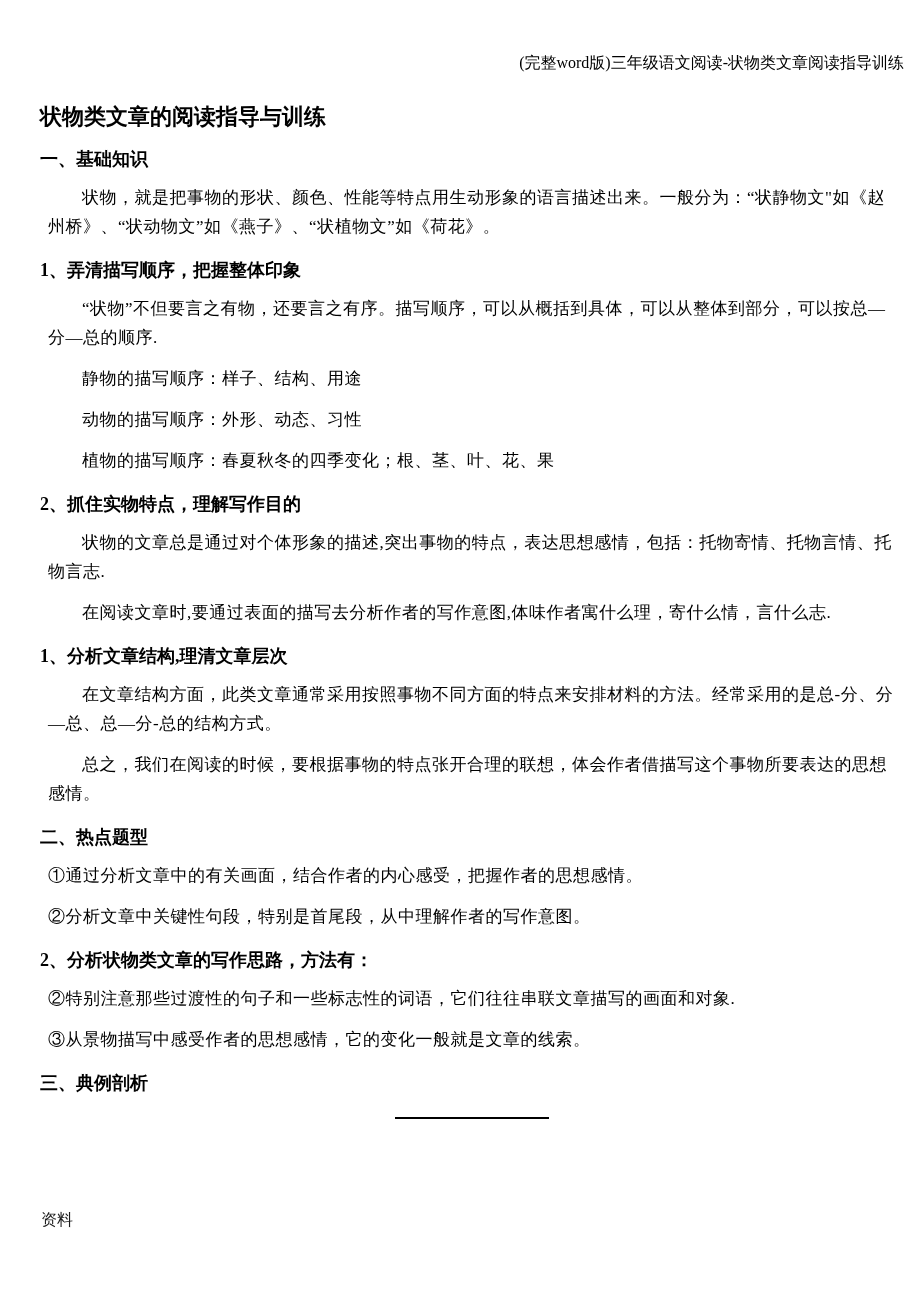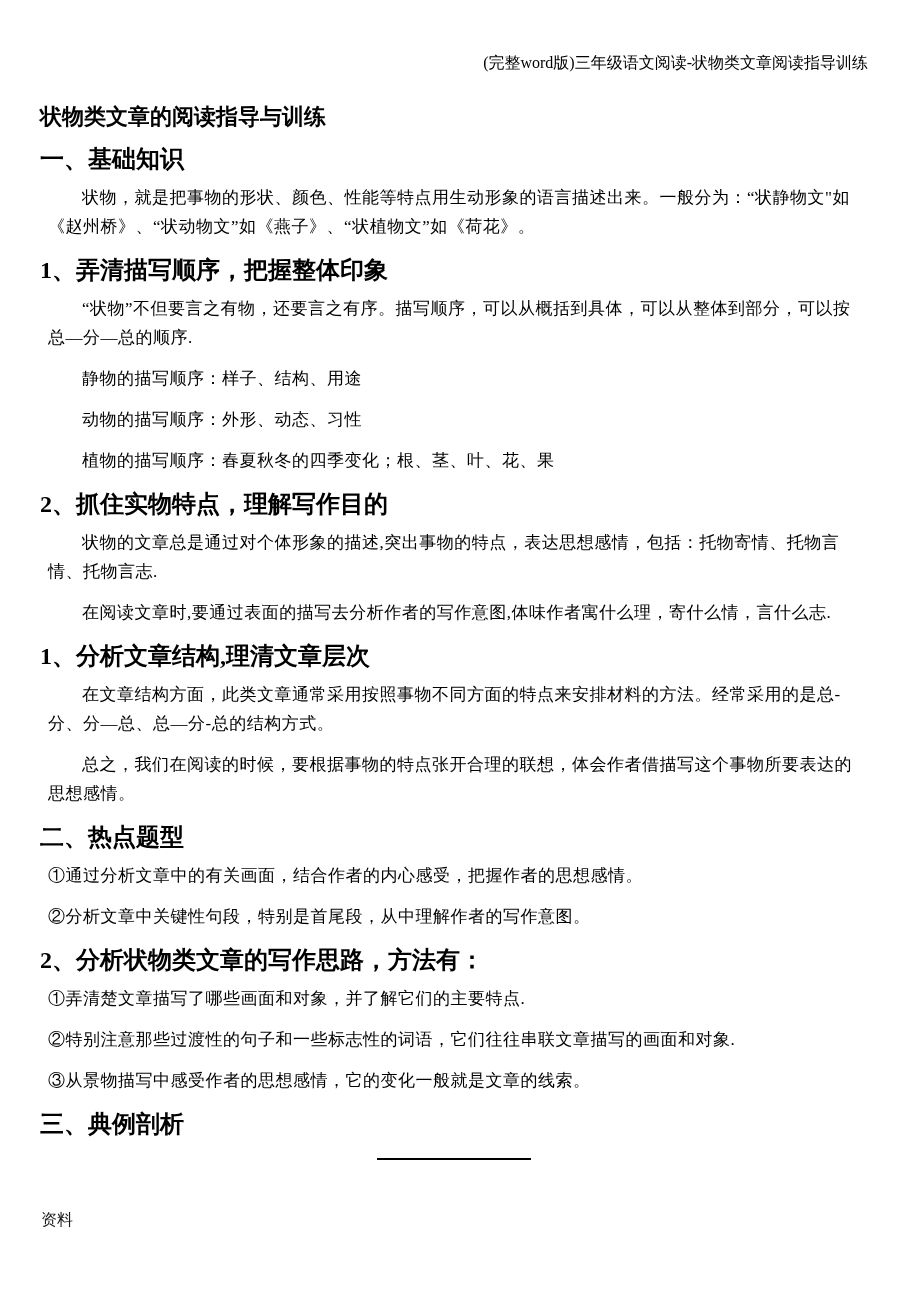--- a/index.html
+++ b/index.html
@@ -11,38 +11,38 @@
     width: 920px;
     height: 1302px;
     position: relative;
     overflow: hidden;
     color: #000000;
     font-family: "Liberation Serif", serif;
   }
   .page {
     position: absolute;
     inset: 0;
-    padding: 52px 52px 0 40px;
+    padding: 52px 16px 0 40px;
     box-sizing: border-box;
   }
   .doc-header {
     text-align: right;
     font-size: 16px;
     line-height: 22px;
     margin: 0 0 30px 0;
   }
   .doc-title {
     font-family: "Liberation Sans", sans-serif;
     font-weight: bold;
     font-size: 22px;
     line-height: 26px;
     margin: 0 0 16px 0;
   }
   .h-major, .h-minor {
-    font-size: 24px;
+    font-size: 18px;
     font-weight: bold;
     line-height: 24px;
     margin: 17px 0 12px 0;
   }
   .para {
     font-size: 17px;
     line-height: 29px;
     margin: 12px 8px;
     text-indent: 2em;
     letter-spacing: 0.5px;
@@ -103,21 +103,20 @@
 
   <h2 class="h-major">二、热点题型</h2>
 
 
   <p class="para no-indent">①通过分析文章中的有关画面，结合作者的内心感受，把握作者的思想感情。</p>
 
   <p class="para no-indent">②分析文章中关键性句段，特别是首尾段，从中理解作者的写作意图。</p>
 
   <h3 class="h-minor">2、分析状物类文章的写作思路，方法有：</h3>
 
-  <p class="para no-indent">①弄清楚文章描写了哪些画面和对象，并了解它们的主要特点.</p>
 
   <p class="para no-indent">②特别注意那些过渡性的句子和一些标志性的词语，它们往往串联文章描写的画面和对象.</p>
 
   <p class="para no-indent">③从景物描写中感受作者的思想感情，它的变化一般就是文章的线索。</p>
 
   <h2 class="h-major">三、典例剖析</h2>
 
   <div class="divider"></div>
 
   <div class="footer">资料</div>

